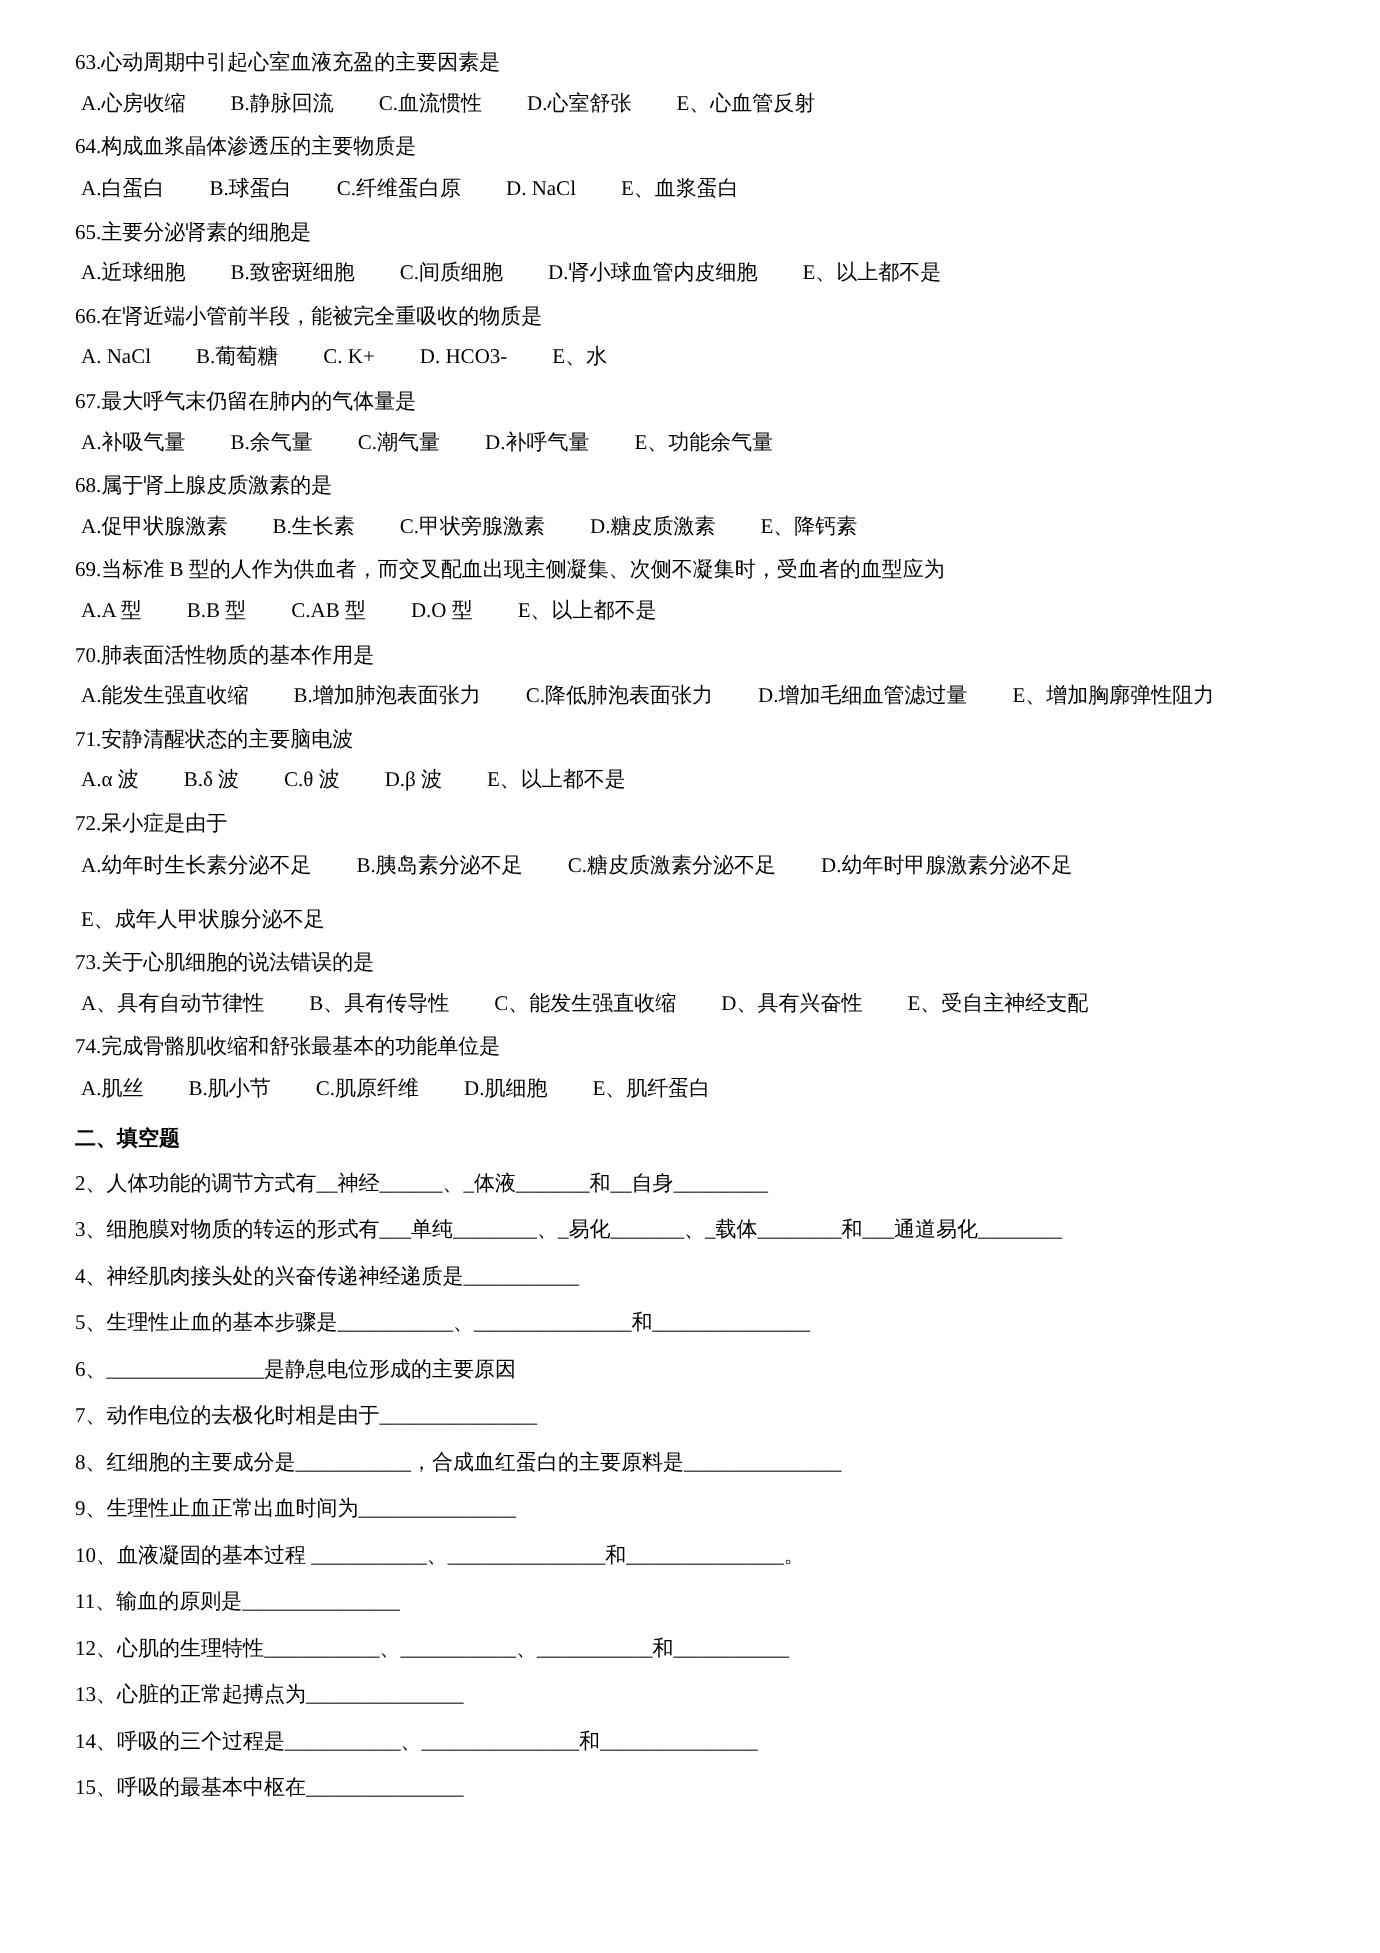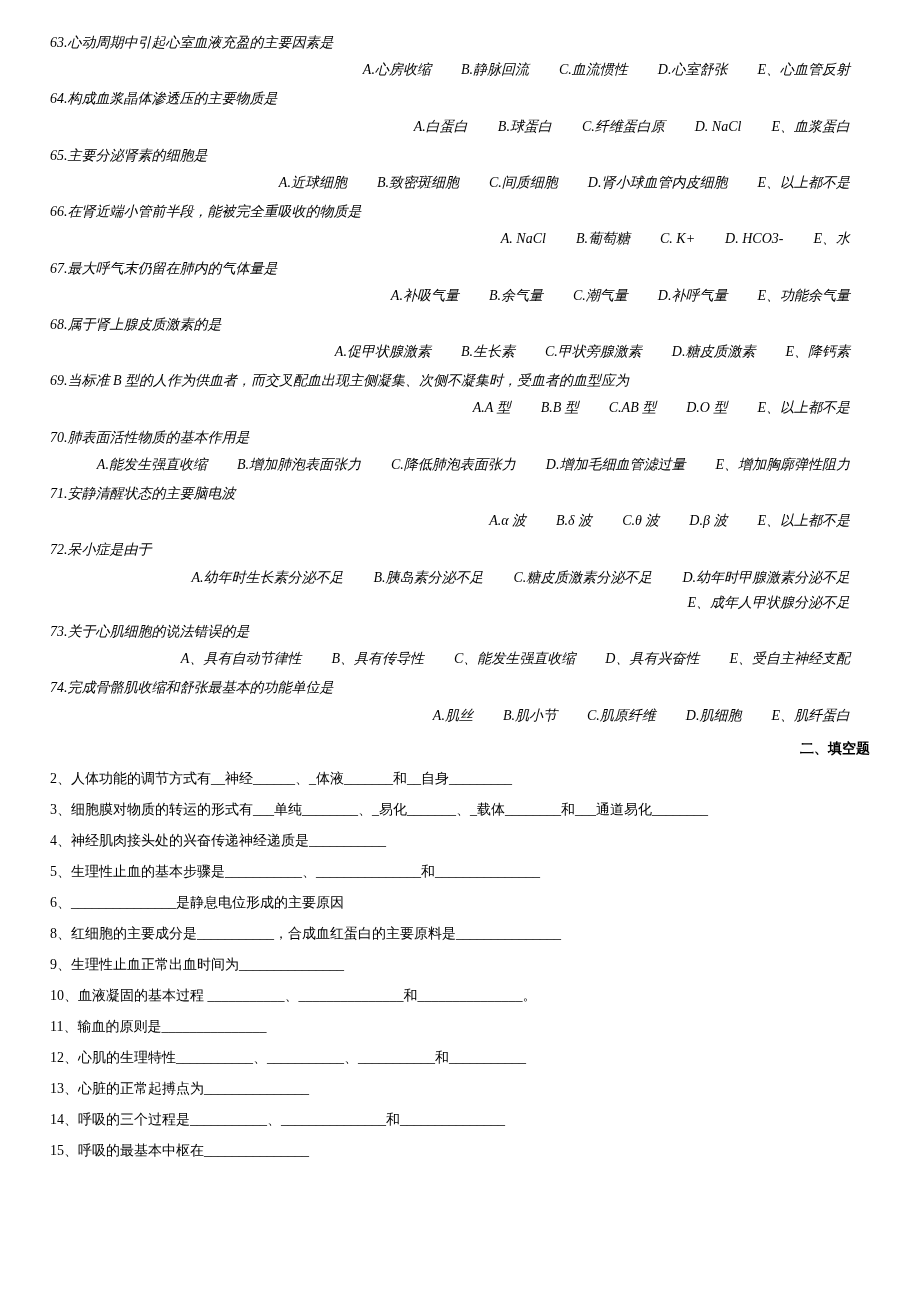--- a/index.html
+++ b/index.html
@@ -12,41 +12,38 @@
       font-size: 14px;
       line-height: 1.8;
       color: #000;
       background: #fff;
       padding: 30px 50px;
       width: 920px;
       min-height: 1302px;
     }
     .question-block {
       margin-bottom: 4px;
-      font-style: italic;
     }
     .question-title {
       margin-bottom: 2px;
     }
     .options-row {
       display: flex;
       flex-wrap: wrap;
-      gap: 0 10px;
+      gap: 11px 10px;
       margin-bottom: 4px;
       padding-left: 4px;
-      justify-content: flex-end;
     }
     .option {
       white-space: nowrap;
       margin-right: 20px;
     }
     .section-title {
       font-weight: bold;
       margin: 8px 0 4px 0;
-      text-align: right;
     }
     .fill-item {
       margin-bottom: 3px;
       line-height: 2;
     }
     .special-note {
       font-size: 13px;
       text-decoration: underline;
       margin: 4px 0 6px 0;
       line-height: 1.9;
@@ -181,20 +178,21 @@
     </div>
 
   <div>
     <div class="section-title">二、填空题</div>
     <div id="fill-container">
         <div class="fill-item">2、人体功能的调节方式有__神经______、_体液_______和__自身_________</div>
         <div class="fill-item">3、细胞膜对物质的转运的形式有___单纯________、_易化_______、_载体________和___通道易化________</div>
         <div class="fill-item">4、神经肌肉接头处的兴奋传递神经递质是___________</div>
         <div class="fill-item">5、生理性止血的基本步骤是___________、_______________和_______________</div>
         <div class="fill-item">6、_______________是静息电位形成的主要原因</div>
+        <div class="fill-item">7、动作电位的去极化时相是由于_______________</div>
         <div class="fill-item">8、红细胞的主要成分是___________，合成血红蛋白的主要原料是_______________</div>
         <div class="fill-item">9、生理性止血正常出血时间为_______________</div>
         <div class="fill-item">10、血液凝固的基本过程 ___________、_______________和_______________。</div>
         <div class="fill-item">11、输血的原则是_______________</div>
         <div class="fill-item">12、心肌的生理特性___________、___________、___________和___________</div>
         <div class="fill-item">13、心脏的正常起搏点为_______________</div>
         <div class="fill-item">14、呼吸的三个过程是___________、_______________和_______________</div>
         <div class="fill-item">15、呼吸的最基本中枢在_______________</div>
       </div>
   </div>

